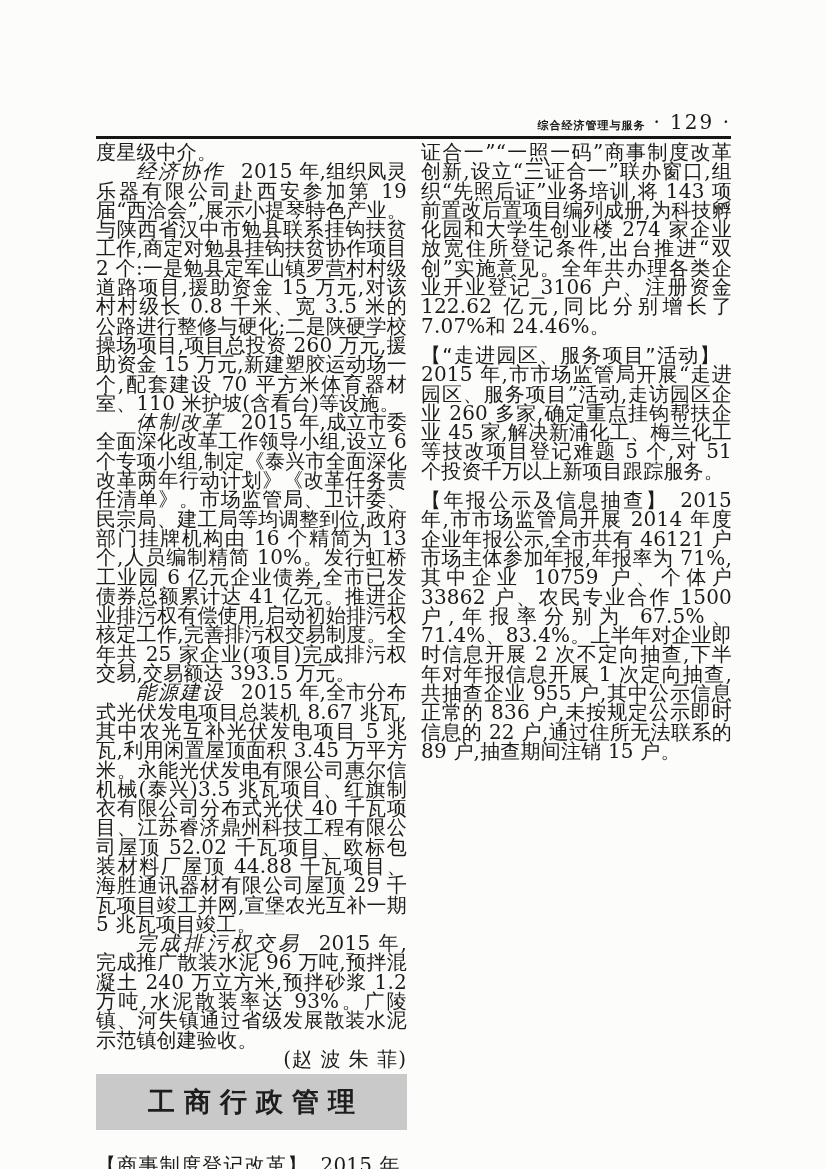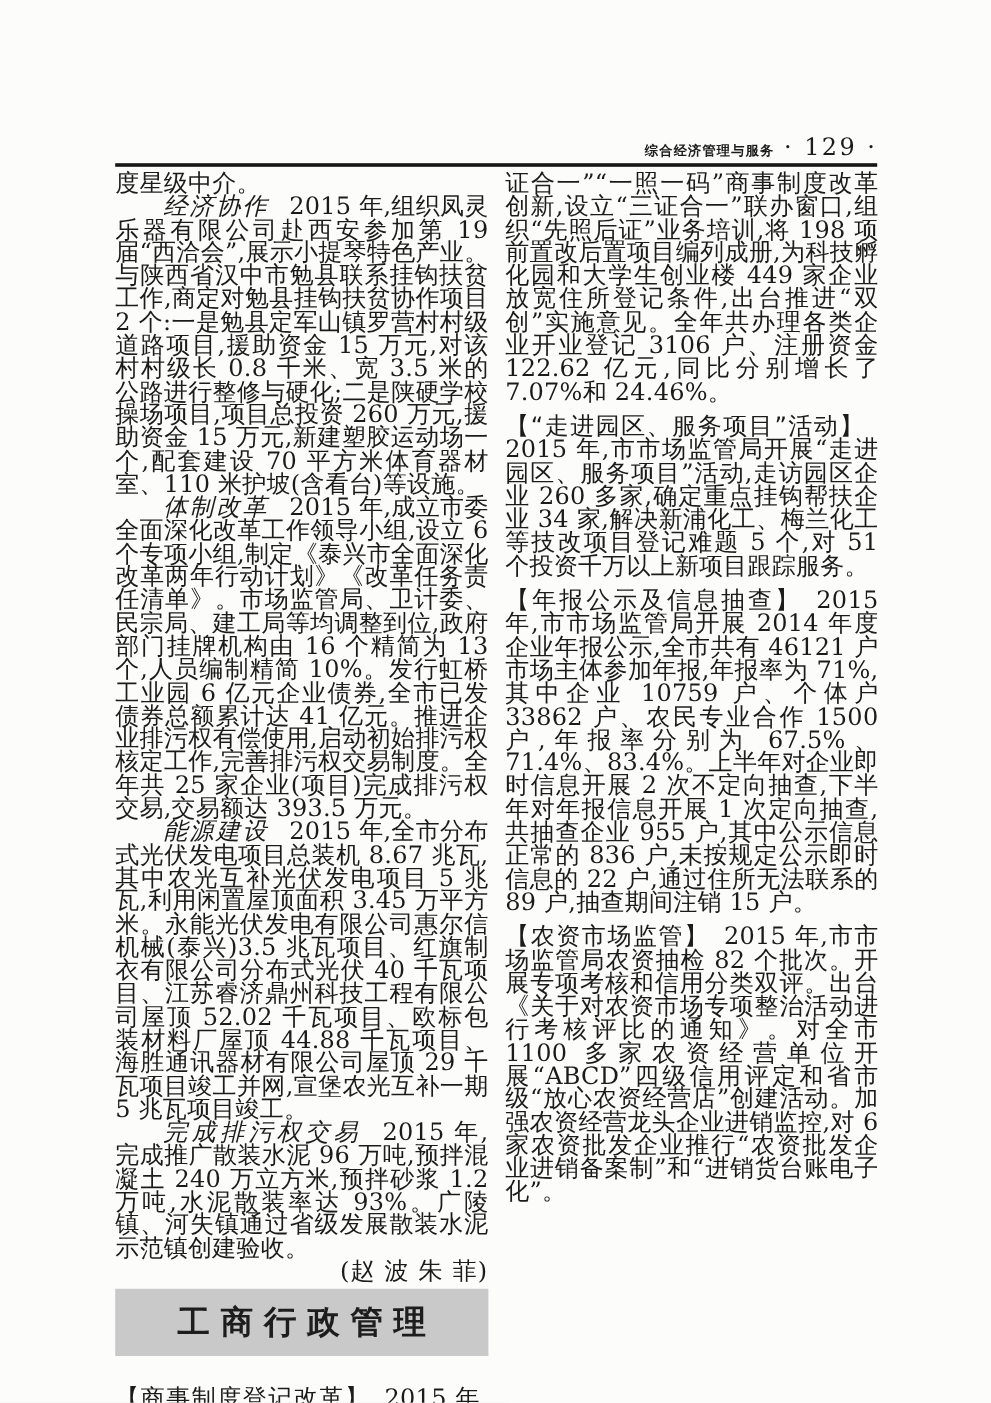--- a/index.html
+++ b/index.html
@@ -119,21 +119,20 @@
         <span class="section-banner-title">工商行政管理</span>
       </div>
 
       <div>
           <p class="para entry"><span class="head">【商事制度登记改革】</span><span class="body-text">2015 年,市市场监管局推进“三</span></p>
         </div>
     </div>
 
     <div class="col right-col">
       <div>
-          <p class="para"><span class="body-text">证合一”“一照一码”商事制度改革创新,设立“三证合一”联办窗口,组织“先照后证”业务培训,将 198 项前置改后置项目编列成册,为科技孵化园和大学生创业楼 449 家企业放宽住所登记条件,出台推进“双创”实施意见。全年共办理各类企业开业登记 3106 户、注册资金 122.62 亿元,同比分别增长了 7.07%和 24.46%。</span></p>
-          <p class="para entry"><span class="head">【“走进园区、服务项目”活动】</span><span class="body-text">2015 年,市市场监管局开展“走进园区、服务项目”活动,走访园区企业 260 多家,确定重点挂钩帮扶企业 34 家,解决新浦化工、梅兰化工等技改项目登记难题 5 个,对 51 个投资千万以上新项目跟踪服务。</span></p>
+          <p class="para"><span class="body-text">证合一”“一照一码”商事制度改革创新,设立“三证合一”联办窗口,组织“先照后证”业务培训,将 143 项前置改后置项目编列成册,为科技孵化园和大学生创业楼 274 家企业放宽住所登记条件,出台推进“双创”实施意见。全年共办理各类企业开业登记 3106 户、注册资金 122.62 亿元,同比分别增长了 7.07%和 24.46%。</span></p>
+          <p class="para entry"><span class="head">【“走进园区、服务项目”活动】</span><span class="body-text">2015 年,市市场监管局开展“走进园区、服务项目”活动,走访园区企业 260 多家,确定重点挂钩帮扶企业 45 家,解决新浦化工、梅兰化工等技改项目登记难题 5 个,对 51 个投资千万以上新项目跟踪服务。</span></p>
           <p class="para entry"><span class="head">【年报公示及信息抽查】</span><span class="body-text">2015 年,市市场监管局开展 2014 年度企业年报公示,全市共有 46121 户市场主体参加年报,年报率为 71%,其中企业 10759 户、个体户 33862 户、农民专业合作 1500 户,年报率分别为 67.5%、71.4%、83.4%。上半年对企业即时信息开展 2 次不定向抽查,下半年对年报信息开展 1 次定向抽查,共抽查企业 955 户,其中公示信息正常的 836 户,未按规定公示即时信息的 22 户,通过住所无法联系的 89 户,抽查期间注销 15 户。</span></p>
-          <p class="para entry"><span class="head">【农资市场监管】</span><span class="body-text">2015 年,市市场监管局农资抽检 82 个批次。开展专项考核和信用分类双评。出台《关于对农资市场专项整治活动进行考核评比的通知》。对全市 1100 多家农资经营单位开展“ABCD”四级信用评定和省市级“放心农资经营店”创建活动。加强农资经营龙头企业进销监控,对 6 家农资批发企业推行“农资批发企业进销备案制”和“进销货台账电子化”。</span></p>
         </div>
     </div>
 
   </div>
 </div>
 
 </body></html>

